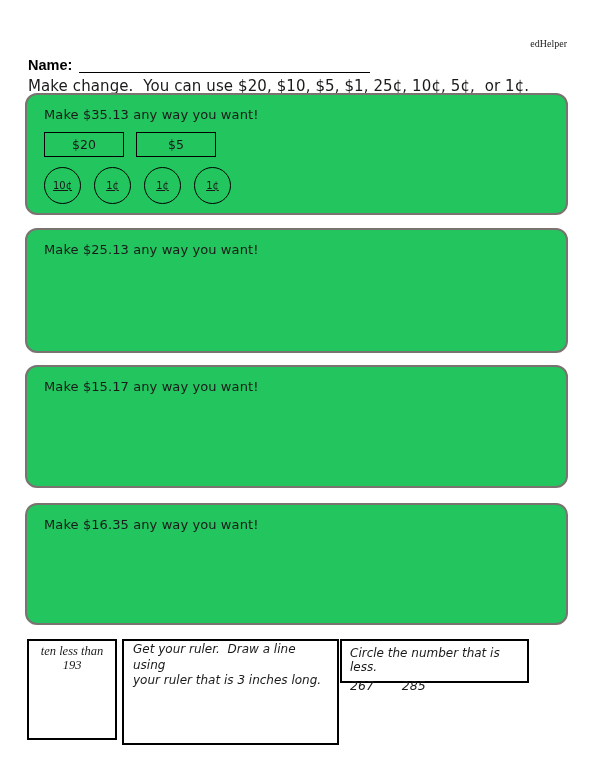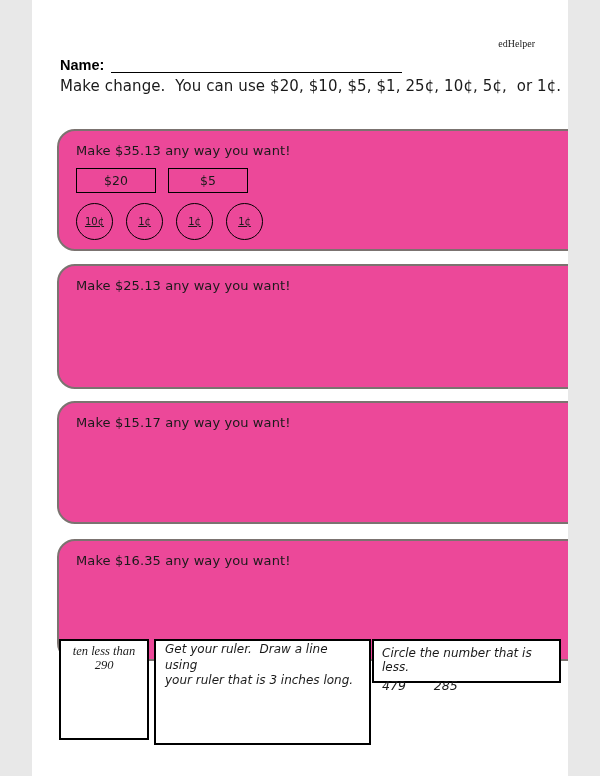--- a/index.html
+++ b/index.html
@@ -1,19 +1,19 @@
 <!DOCTYPE html>
 <html><head>
 <meta charset="utf-8">
 <style>
   * { margin: 0; padding: 0; box-sizing: border-box; }
   html, body { background: #e8e8e8; }
   .page {
     position: relative;
-    width: 536px;
+    width: 600px;
     height: 776px;
     margin: 0 auto;
     background: #ffffff;
     overflow: hidden;
     color: #1a1a1a;
     font-family: "DejaVu Sans", sans-serif;
   }
   .brand {
     position: absolute;
     top: 38px;
@@ -45,23 +45,22 @@
     top: 77px;
     font-size: 15px;
     white-space: pre-wrap;
     letter-spacing: 0.1px;
   }
   .problem-box {
     position: absolute;
     left: 25px;
     width: 543px;
     border: 2px solid #7b7370;
-    border-radius: 18px;
-    background: #ec4899;
-    margin-top: 36px;
+    border-radius: 12px;
+    background: #22c55e;
   }
   .box-1 { top: 93px;  height: 122px; }
   .box-2 { top: 228px; height: 125px; }
   .box-3 { top: 365px; height: 123px; }
   .box-4 { top: 503px; height: 122px; }
   .prompt {
     position: absolute;
     left: 17px;
     top: 12px;
     font-size: 13px;
@@ -168,29 +167,29 @@
   <section class="problem-box box-3">
     <div class="prompt">Make $15.17 any way you want!</div>
   </section>
 
   <section class="problem-box box-4">
     <div class="prompt">Make $16.35 any way you want!</div>
   </section>
 
   <div class="cell cell-ten-less">
     <div>ten less than</div>
-    <div>290</div>
+    <div>193</div>
   </div>
 
   <div class="cell cell-ruler">
     <div class="ruler-line">Get your ruler.  Draw a line using</div>
     <div class="ruler-line">your ruler that is 3 inches long.</div>
   </div>
 
   <div class="cell cell-circle-less">
     <div>Circle the number that is less.</div>
     <div class="numbers-row">
-      <span>479</span>
+      <span>267</span>
       <span>285</span>
     </div>
   </div>
 
 </div>
 
 </body></html>

